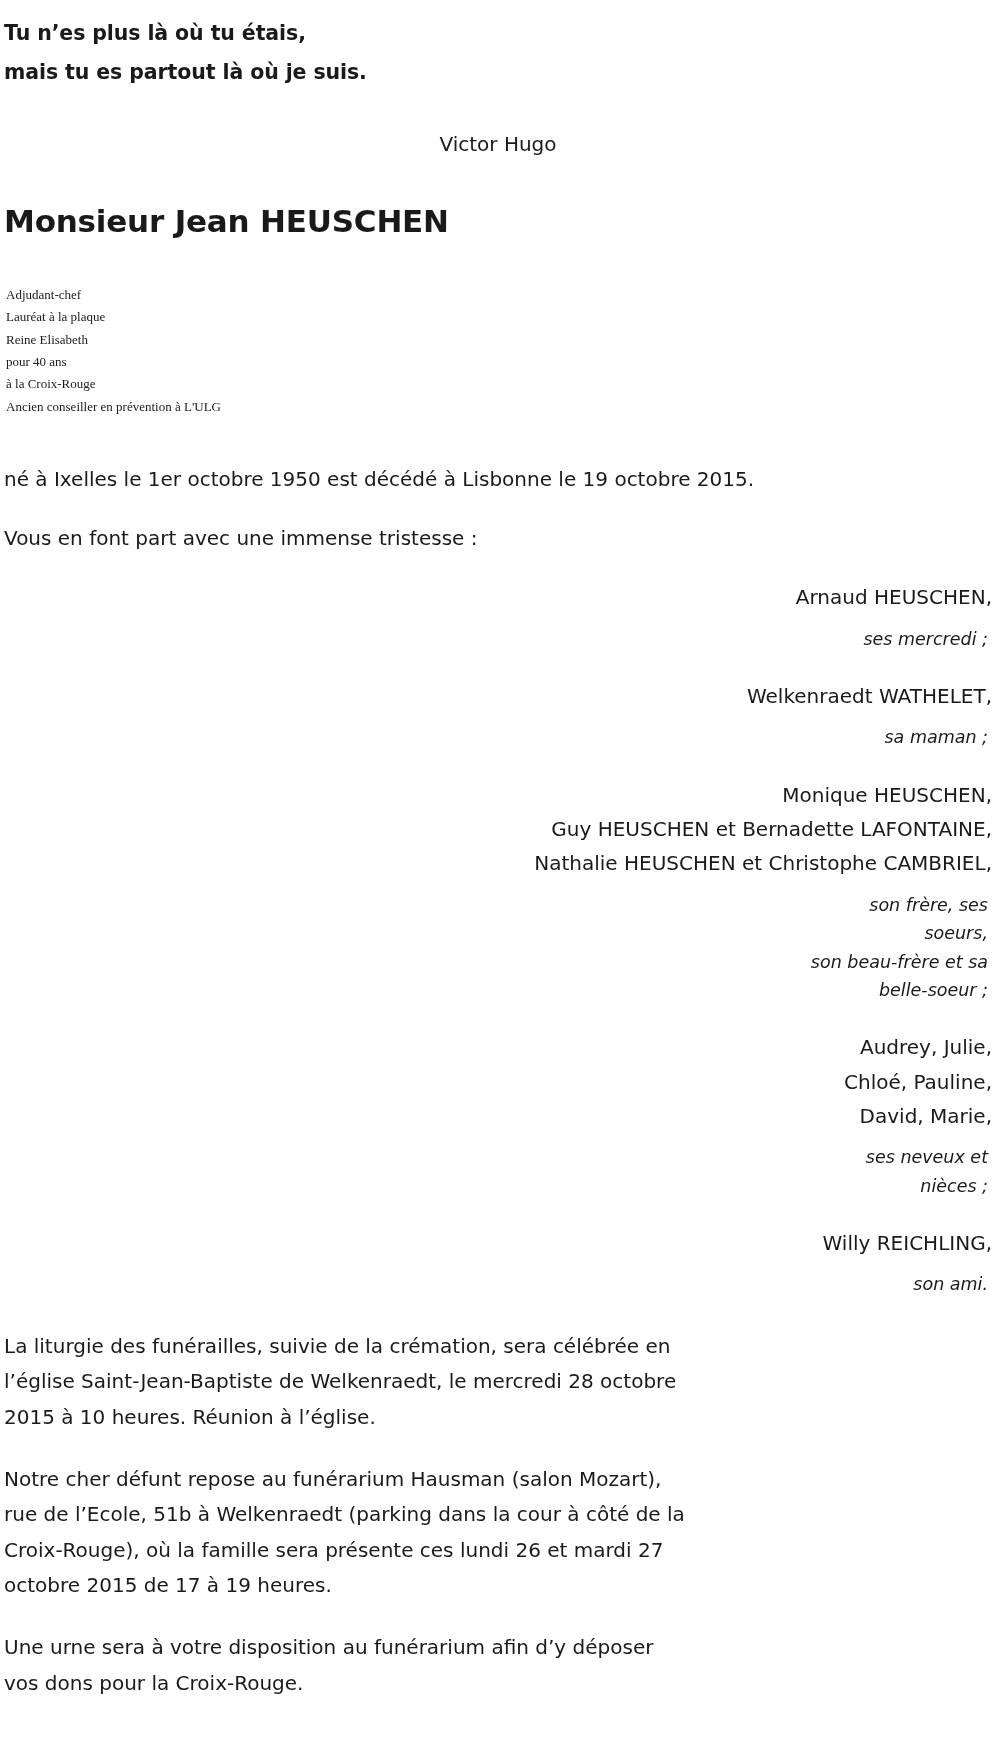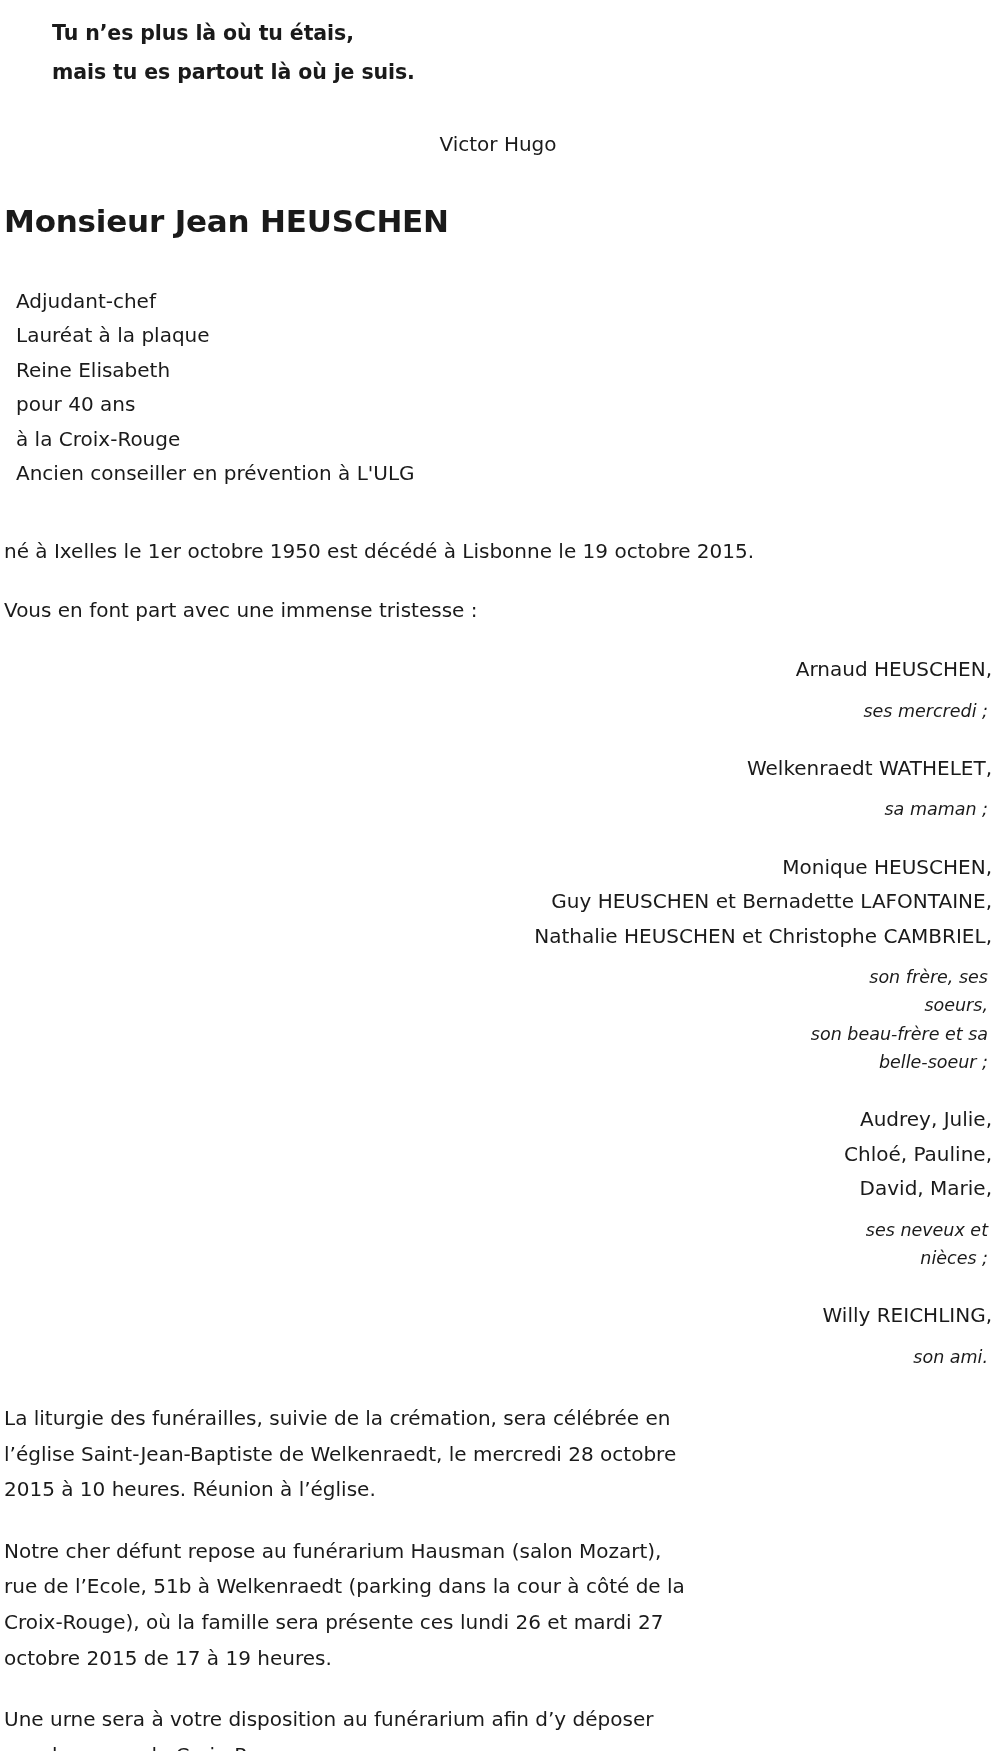--- a/index.html
+++ b/index.html
@@ -21,44 +21,45 @@
   }
 
   
   .quote {
     font-size: 20.5px;
     font-weight: bold;
     line-height: 1.92;
     letter-spacing: -0.1px;
     margin: 0 0 0 0;
   }
-  .quote-line { display: block; margin-left: 48px; }
+  .quote-line { display: block; }
 
   .attribution {
     font-size: 20px;
     font-weight: normal;
     line-height: 1.5;
     margin: 36px 0 0 0;
     text-align: center;
   }
 
   
   .deceased-name {
     font-size: 31px;
     font-weight: bold;
     letter-spacing: -0.2px;
     line-height: 1.3;
     margin: 42px 0 0 0;
   }
 
   
   .titles {
-    margin: 43px 0 0 12px;
-    font-size: 20px;
+    margin: 43px 0 0 2px;
+    font-size: 13px;
     line-height: 1.72;
+    font-family: Liberation Serif, serif;
   }
   .titles-line { display: block; }
 
   
   .vitals {
     font-size: 20px;
     line-height: 1.6;
     margin: 45px 0 0 0;
   }
 

